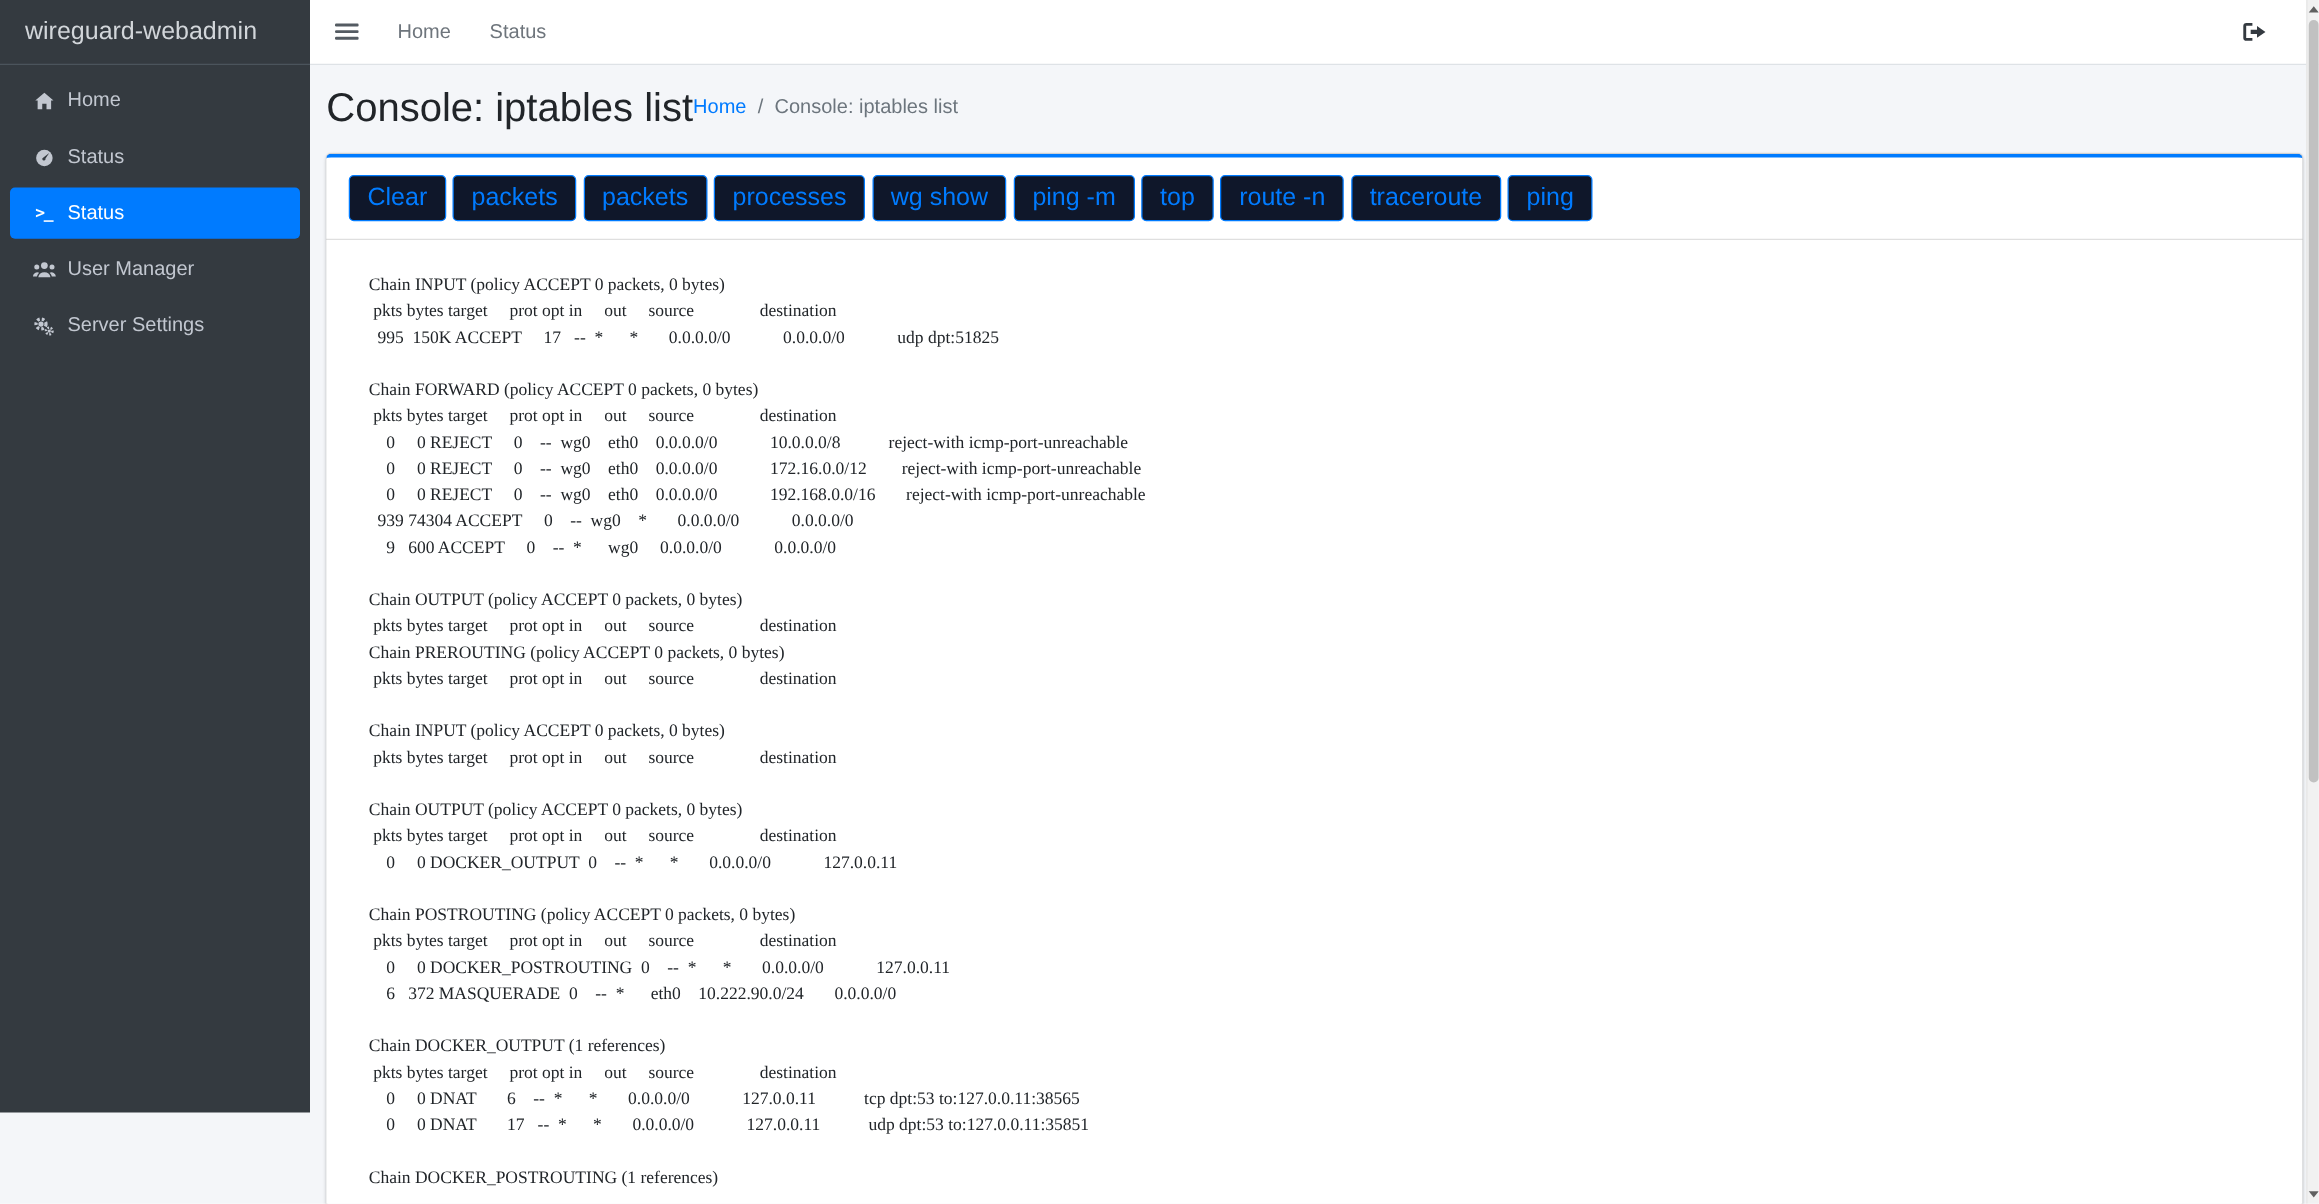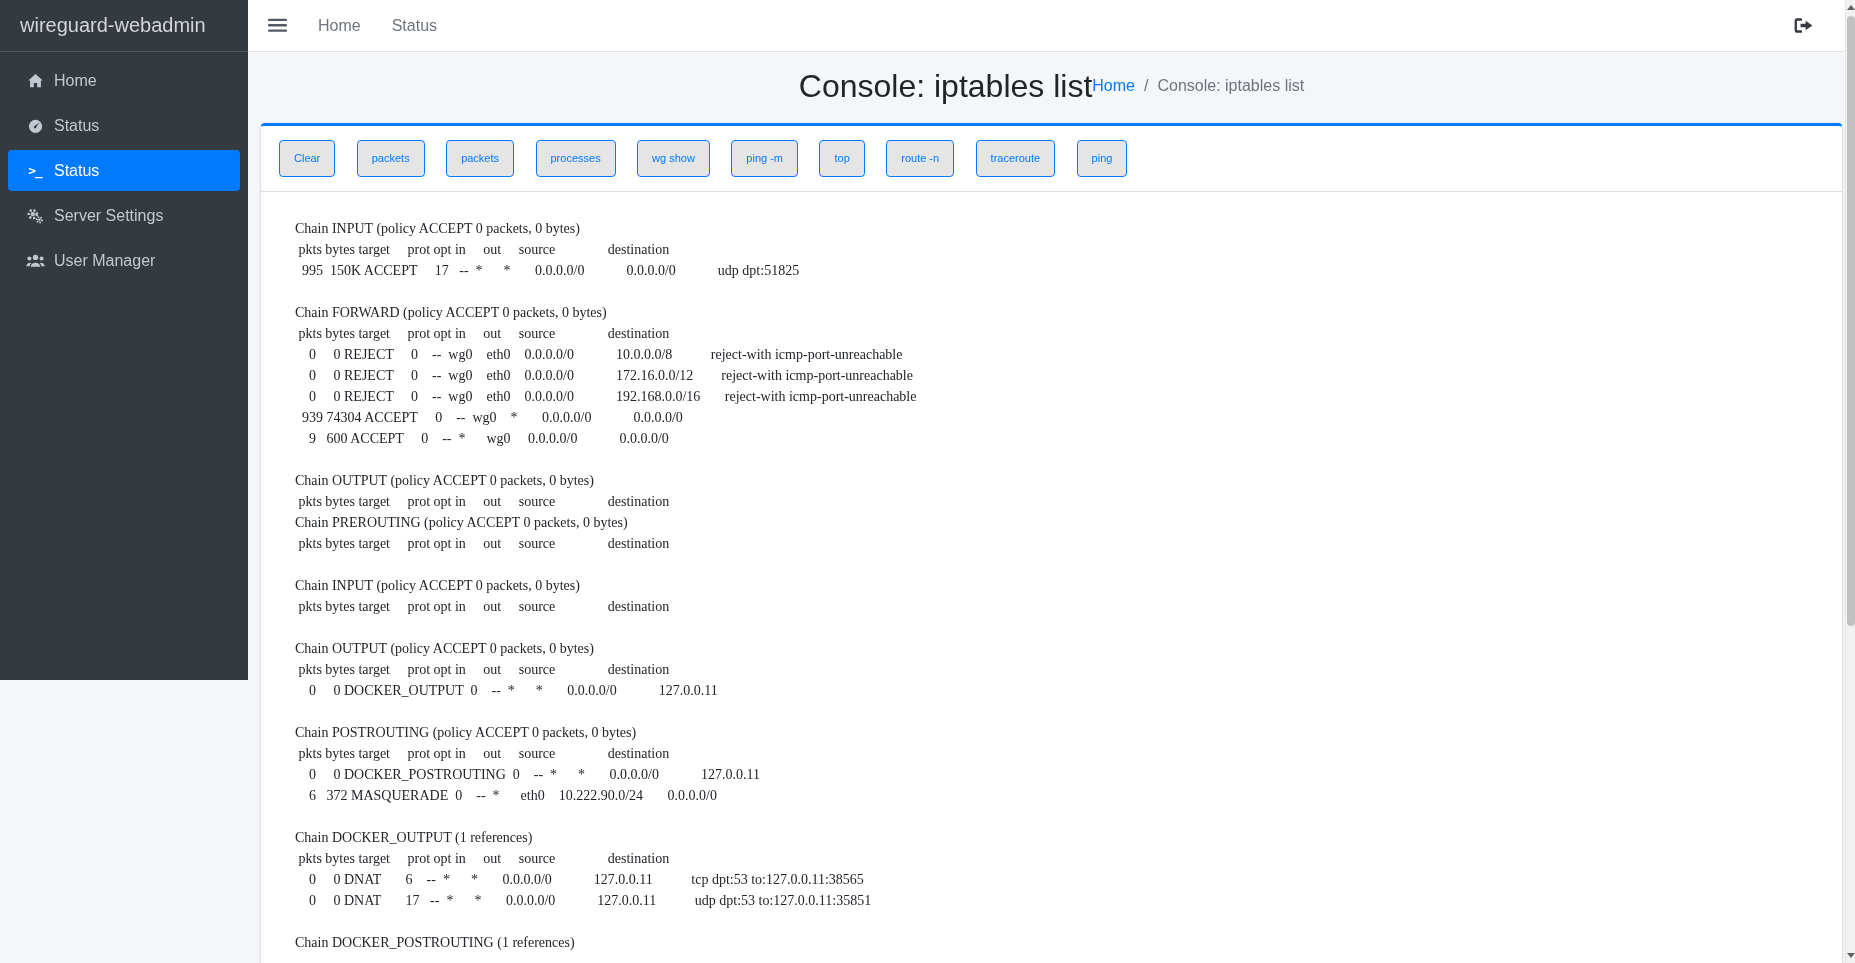--- a/index.html
+++ b/index.html
@@ -7,21 +7,21 @@
   body {
     font-family: "Liberation Sans", sans-serif;
     background: #f4f6f9;
     position: relative;
     color: #212529;
   }
   .app { width: 1855px; height: 963px; position: relative; overflow: hidden; }
 
   
   .sidebar {
-    position: absolute; left: 0; top: 0; width: 248px; height: 680px;
+    position: absolute; left: 0; top: 0; width: 248px; height: 890px;
     background: #343a40; z-index: 5;
   }
   .brand {
     height: 52px; display: flex; align-items: center;
     padding: 0 0 0 20px; border-bottom: 1px solid #4b545c;
     color: #d2d6da; font-size: 20px; font-weight: 300; cursor: pointer;
     white-space: nowrap; overflow: hidden;
   }
   .side-nav { padding: 8px; }
   .nav-link {
@@ -51,43 +51,43 @@
   .hamburger { color: #545b62; display: inline-flex; cursor: pointer; }
   .topnav-link {
     color: #6e757c; font-size: 16px; text-decoration: none;
     margin-left: 31px; cursor: pointer;
   }
   .topnav .spacer { flex: 1; }
   .logout { color: #343a40; display: inline-flex; cursor: pointer; }
 
   .content { padding: 15px 13px 0 13px; }
   .content-header {
-    display: flex; align-items: center; justify-content: center;
+    display: flex; align-items: center; justify-content: flex-start;
     padding: 0 0 18px 0;
   }
   h1.page-title { font-size: 32px; font-weight: 500; color: #212529; line-height: 38px; }
   .breadcrumb { font-size: 16px; display: flex; align-items: center; }
   .breadcrumb a { color: #007bff; text-decoration: none; cursor: pointer; }
   .breadcrumb .sep { color: #6c757d; padding: 0 9px; }
   .breadcrumb .current { color: #6c757d; }
 
   
   .card {
     background: #fff; border-radius: 4px; min-height: 860px;
     border-top: 3px solid #007bff;
     box-shadow: 0 0 1px rgba(0,0,0,.125), 0 1px 3px rgba(0,0,0,.2);
   }
   .card-header {
     padding: 14px 18px; border-bottom: 1px solid rgba(0,0,0,.125);
   }
   .btn-outline {
-    display: inline-block; background: #e5e5e5; color: #007bff;
-    border: 1px solid #007bff; border-radius: 4px; font-size: 11px;
+    display: inline-block; background: #0f172a; color: #007bff;
+    border: 1px solid #007bff; border-radius: 4px; font-size: 20px;
     font-family: "Liberation Sans", sans-serif;
-    padding: 8px 14px; margin-right: 17px; cursor: pointer; line-height: 19px;
+    padding: 8px 14px; margin-right: 1px; cursor: pointer; line-height: 19px;
   }
   .card-body { padding: 20px 18px; }
   pre.console-pre {
     font-family: Liberation Serif, serif;
     font-size: 14px; line-height: 21px; color: #212529;
     margin: 6px 0 0 0; padding-left: 16px; white-space: pre;
   }
 
   
   .scrollbar {
@@ -134,46 +134,46 @@
         </span>
         <span>Status</span>
       </a>
 
 
       <a class="nav-link active">
         <span class="ico">
           <span class="term">&gt;_</span>
         </span>
         <span>Status</span>
-      </a>
-
-      <a class="nav-link">
-        <span class="ico">
-          <svg width="18" height="16" viewBox="0 0 18 16">
-            <circle cx="6.8" cy="6.2" r="4" fill="none" stroke="currentColor" stroke-width="2.6" stroke-dasharray="2.1 1.7"></circle>
-            <circle cx="6.8" cy="6.2" r="2.1" fill="currentColor"></circle>
-            <circle cx="13.4" cy="11.8" r="2.6" fill="none" stroke="currentColor" stroke-width="2" stroke-dasharray="1.4 1.2"></circle>
-            <circle cx="13.4" cy="11.8" r="1.3" fill="currentColor"></circle>
-          </svg>
-        </span>
-        <span>Server Settings</span>
       </a>
 
       <a class="nav-link">
         <span class="ico">
           <svg width="19" height="16" viewBox="0 0 19 16" fill="currentColor">
             <circle cx="9.5" cy="4.4" r="2.7"></circle>
             <path d="M4.6 13.8a5 5 0 0 1 9.8 0z"></path>
             <circle cx="3.4" cy="5.6" r="2"></circle>
             <path d="M0.3 13.2a3.6 3.6 0 0 1 5-3.1 6.3 6.3 0 0 0-1.8 3.1z"></path>
             <circle cx="15.6" cy="5.6" r="2"></circle>
             <path d="M18.7 13.2a3.6 3.6 0 0 0-5-3.1 6.3 6.3 0 0 1 1.8 3.1z"></path>
           </svg>
         </span>
         <span>User Manager</span>
+      </a>
+
+      <a class="nav-link">
+        <span class="ico">
+          <svg width="18" height="16" viewBox="0 0 18 16">
+            <circle cx="6.8" cy="6.2" r="4" fill="none" stroke="currentColor" stroke-width="2.6" stroke-dasharray="2.1 1.7"></circle>
+            <circle cx="6.8" cy="6.2" r="2.1" fill="currentColor"></circle>
+            <circle cx="13.4" cy="11.8" r="2.6" fill="none" stroke="currentColor" stroke-width="2" stroke-dasharray="1.4 1.2"></circle>
+            <circle cx="13.4" cy="11.8" r="1.3" fill="currentColor"></circle>
+          </svg>
+        </span>
+        <span>Server Settings</span>
       </a>
 
     </nav>
   </aside>
 
   <div class="main">
 
     <nav class="topnav">
       <span class="hamburger">
         <svg width="19" height="15" viewBox="0 0 19 15" fill="currentColor">

